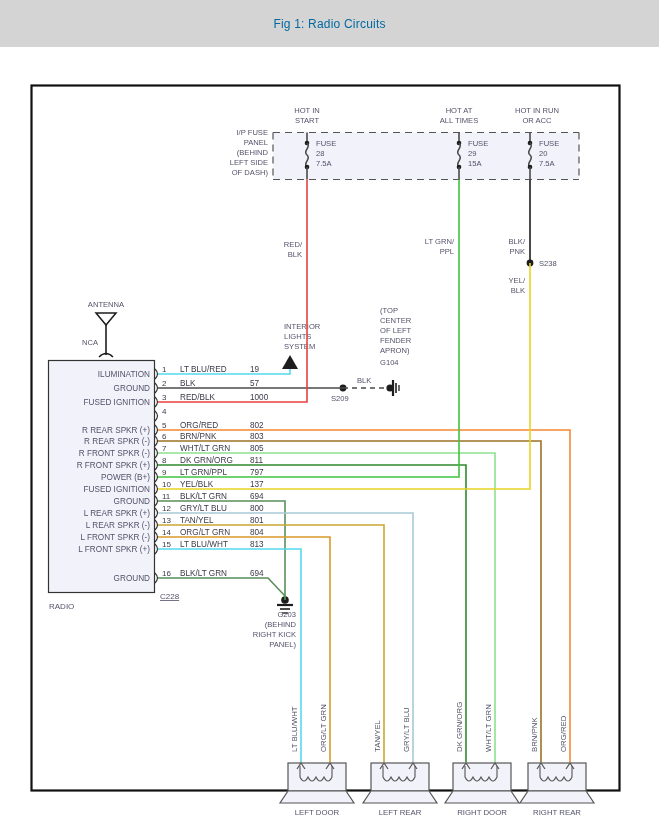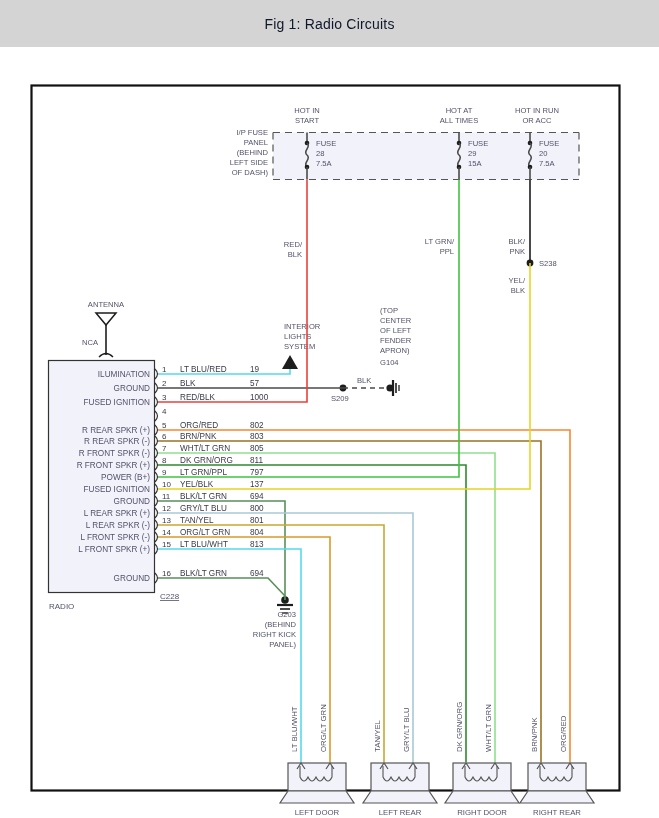--- a/index.html
+++ b/index.html
@@ -10,22 +10,22 @@
     overflow:hidden;
   }
   #header-bar{
     height:47px;
     background:#d4d4d4;
     display:flex;
     align-items:center;
     justify-content:center;
   }
   #fig-title{
-    font-size:14px;
-    color:#0f172a;
+    font-size:12px;
+    color:#0369a1;
     letter-spacing:.2px;
   }
   #canvas-area{
     position:relative;
     width:659px;
     height:771px;
     background:#ffffff;
   }
   svg#diagram{display:block;}
   .lbl{font-family:"Liberation Sans",sans-serif;fill:#52526a;}

